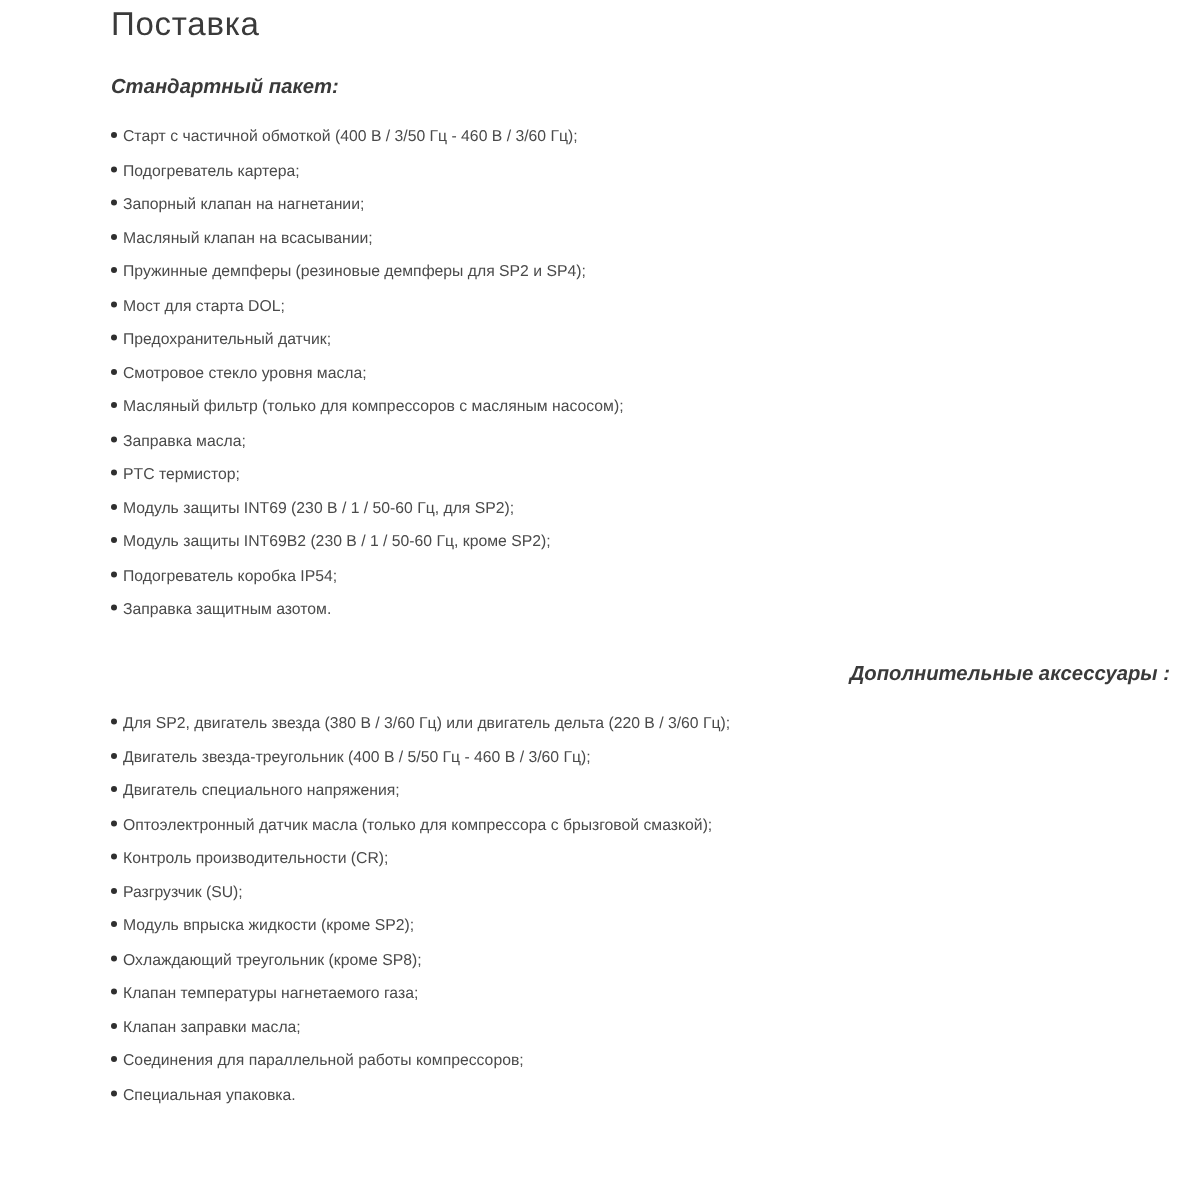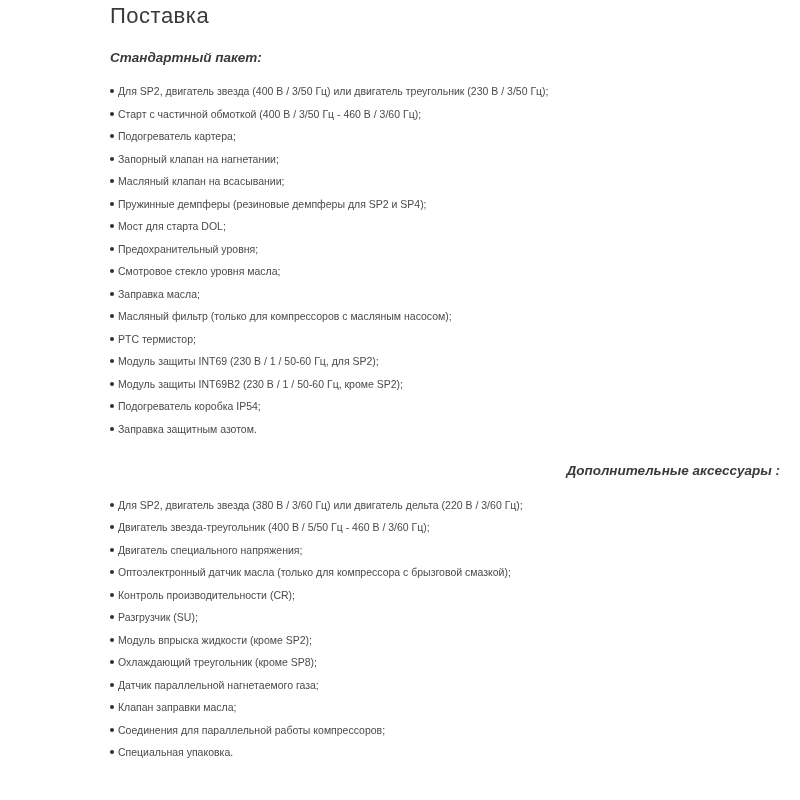--- a/index.html
+++ b/index.html
@@ -8,21 +8,21 @@
     background: #ffffff;
     width: 800px;
     height: 800px;
     overflow: hidden;
     font-family: "Liberation Sans", "DejaVu Sans", sans-serif;
   }
   .page {
     box-sizing: border-box;
     width: 800px;
     height: 644px;
-    padding: 2px 20px 0 110px;
+    padding: 2px 20px 0 74px;
   }
   .doc-title {
     margin: 0;
     font-size: 22px;
     line-height: 1.25;
     font-weight: 400;
     color: #3a3a3a;
     letter-spacing: 0.5px;
   }
   .section-heading {
@@ -60,48 +60,47 @@
 </head>
 <body>
 
 <div class="page">
 
   <h1 class="doc-title">Поставка</h1>
 
   <h2 class="section-heading">Стандартный пакет:</h2>
 
   <ul class="item-list">
-    <li><span class="bullet"></span><span>Для SP2, двигатель звезда (400 В / 3/50 Гц) или двигатель треугольник (230 В / 3/50 Гц);</span></li>
     <li><span class="bullet"></span><span>Старт с частичной обмоткой (400 В / 3/50 Гц - 460 В / 3/60 Гц);</span></li>
     <li><span class="bullet"></span><span>Подогреватель картера;</span></li>
     <li><span class="bullet"></span><span>Запорный клапан на нагнетании;</span></li>
     <li><span class="bullet"></span><span>Масляный клапан на всасывании;</span></li>
     <li><span class="bullet"></span><span>Пружинные демпферы (резиновые демпферы для SP2 и SP4);</span></li>
     <li><span class="bullet"></span><span>Мост для старта DOL;</span></li>
-    <li><span class="bullet"></span><span>Предохранительный уровня;</span></li>
+    <li><span class="bullet"></span><span>Предохранительный датчик;</span></li>
     <li><span class="bullet"></span><span>Смотровое стекло уровня масла;</span></li>
+    <li><span class="bullet"></span><span>Масляный фильтр (только для компрессоров с масляным насосом);</span></li>
     <li><span class="bullet"></span><span>Заправка масла;</span></li>
-    <li><span class="bullet"></span><span>Масляный фильтр (только для компрессоров с масляным насосом);</span></li>
     <li><span class="bullet"></span><span>PTC термистор;</span></li>
     <li><span class="bullet"></span><span>Модуль защиты INT69 (230 В / 1 / 50-60 Гц, для SP2);</span></li>
     <li><span class="bullet"></span><span>Модуль защиты INT69B2 (230 В / 1 / 50-60 Гц, кроме SP2);</span></li>
     <li><span class="bullet"></span><span>Подогреватель коробка IP54;</span></li>
     <li><span class="bullet"></span><span>Заправка защитным азотом.</span></li>
   </ul>
 
   <h2 class="section-heading sec2-heading">Дополнительные аксессуары :</h2>
 
   <ul class="item-list">
     <li><span class="bullet"></span><span>Для SP2, двигатель звезда  (380 В / 3/60 Гц) или двигатель дельта (220 В / 3/60 Гц);</span></li>
     <li><span class="bullet"></span><span>Двигатель звезда-треугольник (400 В / 5/50 Гц - 460 В / 3/60 Гц);</span></li>
     <li><span class="bullet"></span><span>Двигатель специального напряжения;</span></li>
     <li><span class="bullet"></span><span>Оптоэлектронный датчик масла (только для компрессора с брызговой смазкой);</span></li>
     <li><span class="bullet"></span><span>Контроль производительности (CR);</span></li>
     <li><span class="bullet"></span><span>Разгрузчик (SU);</span></li>
     <li><span class="bullet"></span><span>Модуль впрыска жидкости (кроме SP2);</span></li>
     <li><span class="bullet"></span><span>Охлаждающий треугольник (кроме SP8);</span></li>
-    <li><span class="bullet"></span><span>Датчик параллельной нагнетаемого газа;</span></li>
+    <li><span class="bullet"></span><span>Клапан температуры нагнетаемого газа;</span></li>
     <li><span class="bullet"></span><span>Клапан заправки масла;</span></li>
     <li><span class="bullet"></span><span>Соединения для параллельной работы компрессоров;</span></li>
     <li><span class="bullet"></span><span>Специальная упаковка.</span></li>
   </ul>
 
 </div>
 
 </body></html>

